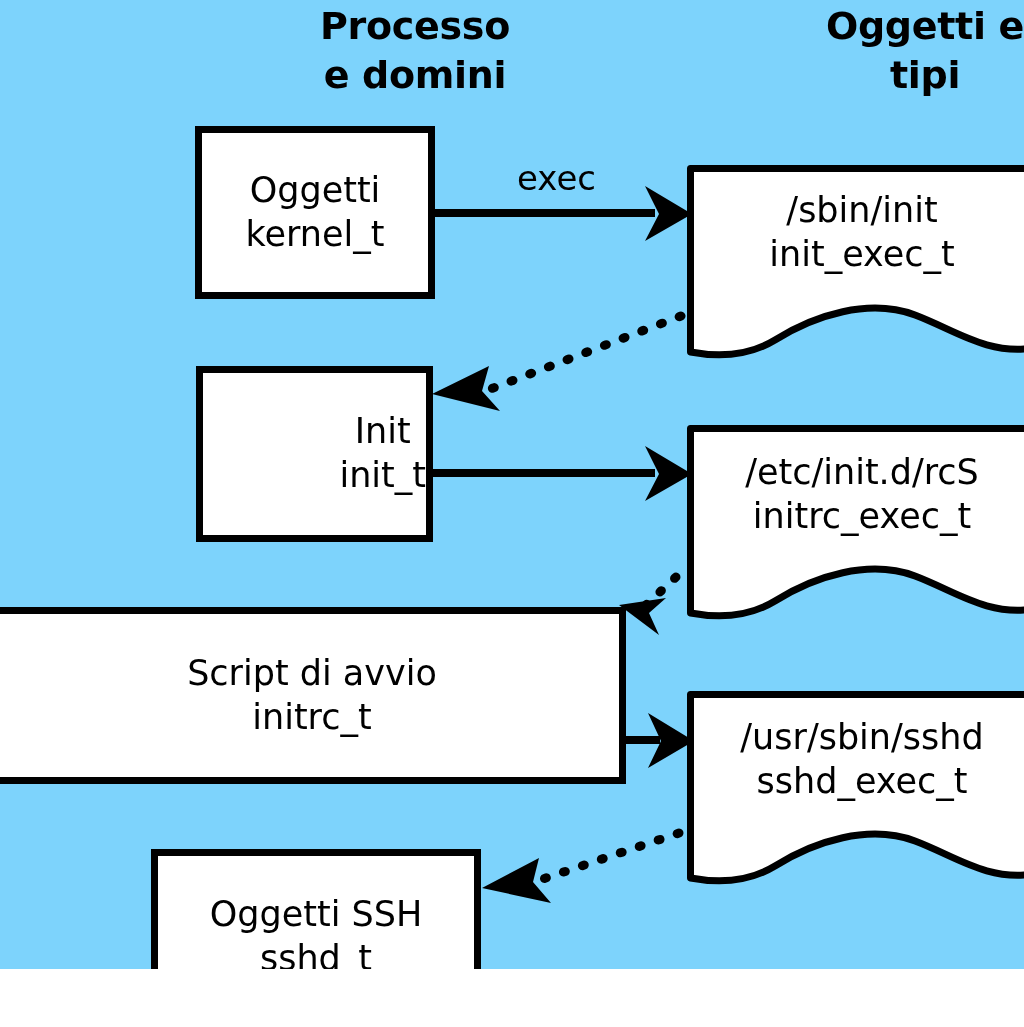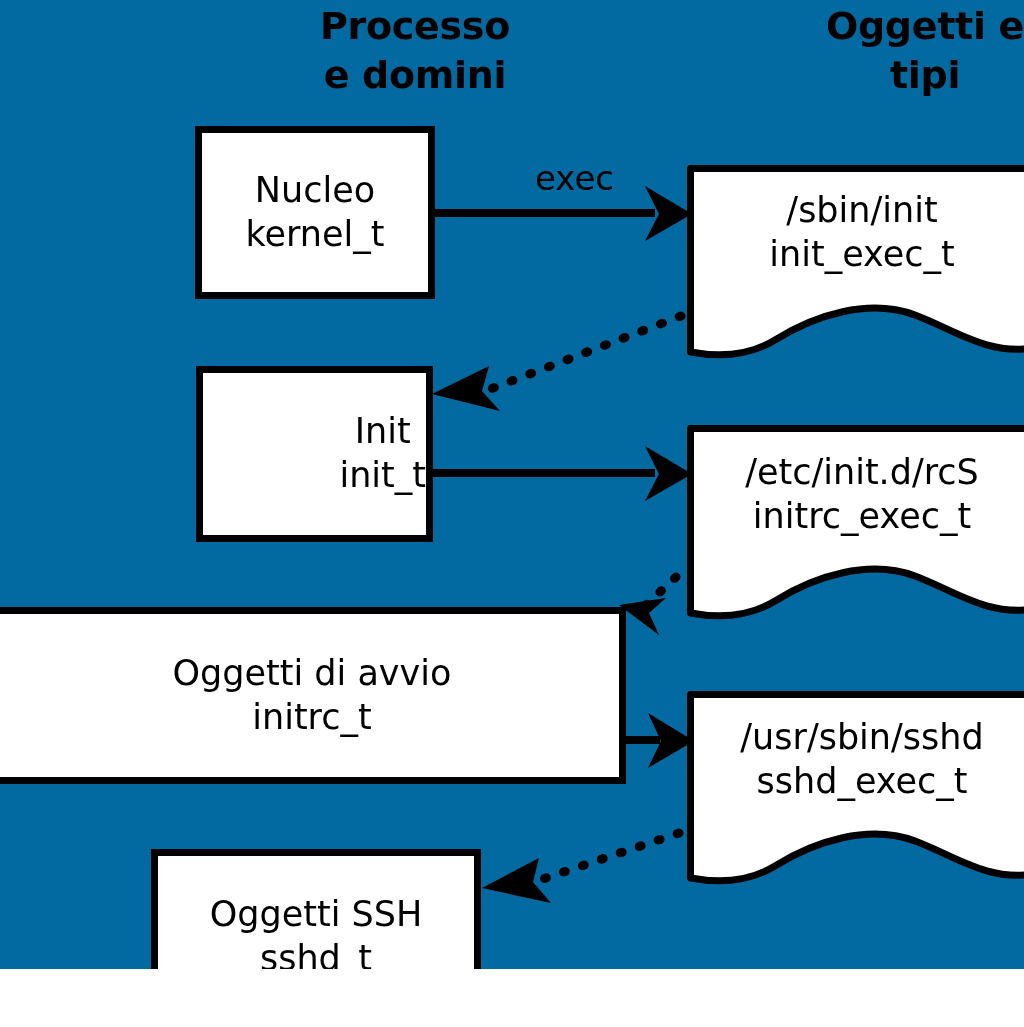--- a/index.html
+++ b/index.html
@@ -9,21 +9,21 @@
     background: #ffffff;
   }
   body {
     font-family: "DejaVu Sans", "Liberation Sans", sans-serif;
     color: #000000;
   }
   #canvas {
     position: relative;
     width: 1024px;
     height: 969px;
-    background: #0369a1;
+    background: #7dd3fc;
     overflow: hidden;
   }
   .col-title {
     position: absolute;
     text-align: center;
     font-weight: bold;
     font-size: 38px;
     line-height: 1.28;
     letter-spacing: -0.3px;
     color: #000000;
@@ -81,31 +81,31 @@
 <body>
 
 <div id="canvas">
 
   <div class="col-title" id="title-left">Processo
 e domini</div>
   <div class="col-title" id="title-right">Oggetti e
 tipi</div>
 
   <div class="proc-box" style="left:195px; top:126px; width:240px; height:173px;">
-    <span class="proc-label">Nucleo
+    <span class="proc-label">Oggetti
 kernel_t</span>
   </div>
 
   <div class="proc-box" style="left:196px; top:366px; width:237px; height:176px;justify-content:flex-end;">
     <span class="proc-label">Init
 init_t</span>
   </div>
 
   <div class="proc-box" style="left:-8px; top:607px; width:634px; height:177px;">
-    <span class="proc-label" style="padding-left:6px;">Oggetti di avvio
+    <span class="proc-label" style="padding-left:6px;">Script di avvio
 initrc_t</span>
   </div>
 
   <div class="proc-box" style="left:151px; top:849px; width:330px; height:175px;">
     <span class="proc-label">Oggetti SSH
 sshd_t</span>
   </div>
 
   <div class="doc-shape" style="left:687px; top:165px; width:350px; height:200px;">
     <svg width="350" height="200" viewBox="0 0 350 200">
@@ -172,15 +172,15 @@
       <polygon points="648,713 694,741 648,768 661,741" fill="#000000"></polygon>
     </g>
 
     
     <g>
       <line x1="679" y1="833" x2="540" y2="880" stroke="#000000" stroke-width="9" stroke-dasharray="2 18" stroke-linecap="round"></line>
       <polygon points="482,888 539,858 533,882 551,903" fill="#000000"></polygon>
     </g>
   </svg>
 
-  <div class="edge-label" style="left:535px; top:158px;">exec</div>
+  <div class="edge-label" style="left:517px; top:158px;">exec</div>
 
 </div>
 
 </body></html>

